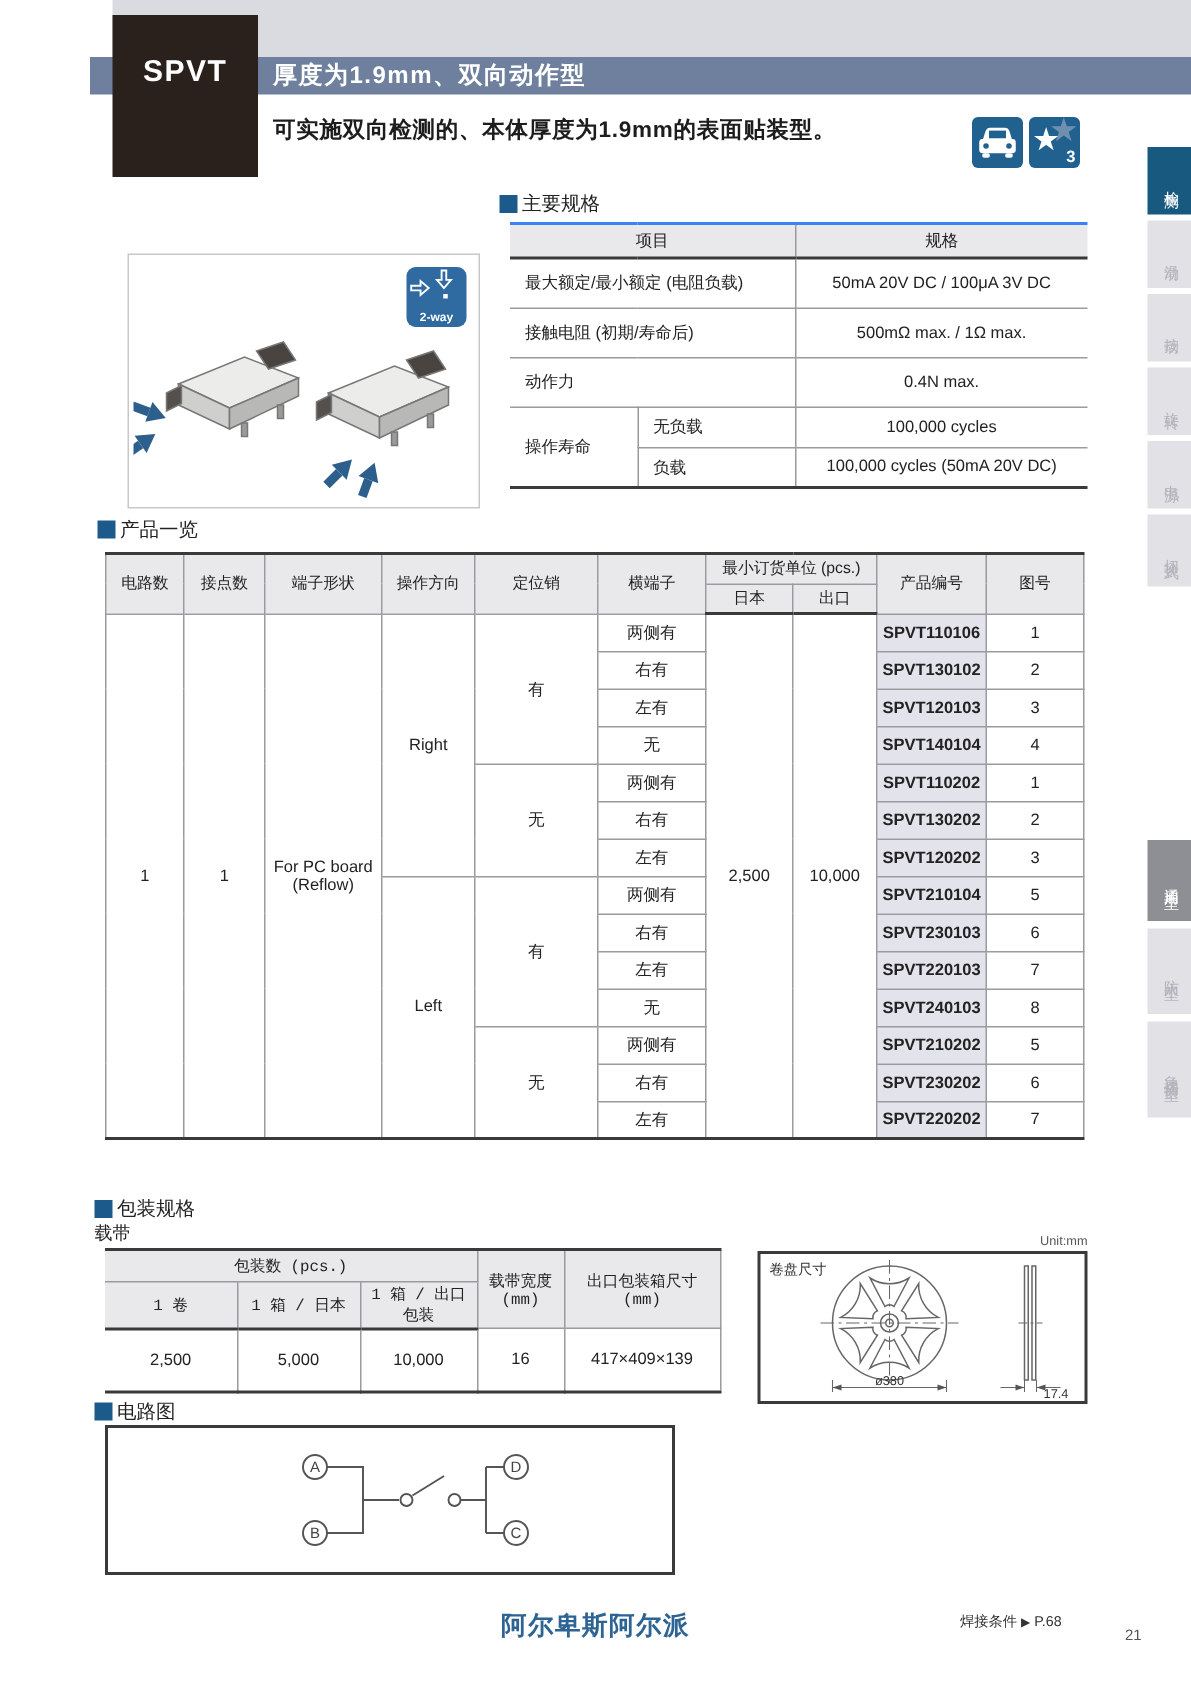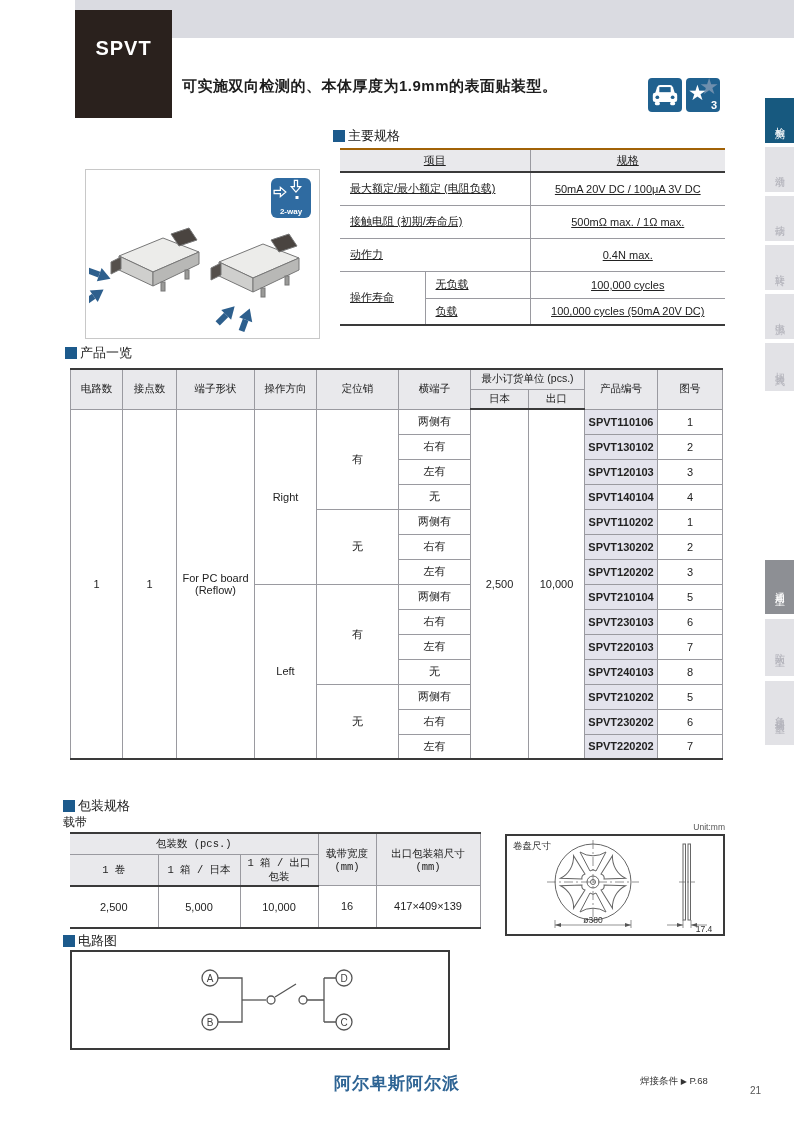--- a/index.html
+++ b/index.html
@@ -35,21 +35,21 @@
   
   .sec-title { position:absolute; font-size:13px; color:#222; display:flex; align-items:center; gap:3px; }
   .sq { display:inline-block; width:12px; height:12px; background:#1c5a8c; }
   .sub-label { position:absolute; font-size:12px; color:#222; }
 
   
   table { border-collapse:collapse; table-layout:fixed; font-size:11px; color:#222; }
   td, th { border:1px solid #9a9aa0; text-align:center; vertical-align:middle; font-weight:normal; padding:1px 2px; }
   th { background:#e9e9ec; }
 
-  .spec-table { position:absolute; left:340px; top:148px; width:385px; border-top:2px solid #a16207; border-bottom:2px solid #3a3a3a;text-decoration:underline; }
+  .spec-table { position:absolute; left:340px; top:148px; width:385px; border-top:2px solid #3b82f6; border-bottom:2px solid #3a3a3a; }
   .spec-table td:first-child, .spec-table th:first-child { border-left:none; }
   .spec-table td:last-child, .spec-table th:last-child { border-right:none; }
   .spec-table tr.head th { height:23px; border-bottom:2px solid #3a3a3a; }
   .spec-table td { height:33px; }
   .spec-table td.item { text-align:left; padding-left:10px; }
   .spec-table tr.life td { height:27px; }
 
   .prod-table { position:absolute; left:70px; top:368px; width:652px; border-top:2px solid #3a3a3a; border-bottom:2px solid #3a3a3a; }
   .prod-table th { height:20px; font-size:10.5px; }
   .prod-table tr.h2 th { border-bottom:2px solid #3a3a3a;text-align:center; }
@@ -78,20 +78,23 @@
   .page-num { position:absolute; left:750px; top:1085px; font-size:10px; color:#555; }
 
   svg text { font-family:"Liberation Sans", sans-serif; }
 </style>
 </head>
 <body>
 
 <div class="page">
 
   <div class="top-band"></div>
+  <div class="title-bar">
+    <span>厚度为1.9mm、双向动作型</span>
+  </div>
   <div class="model-box">
     <span>SPVT</span>
   </div>
   <div class="subtitle">可实施双向检测的、本体厚度为1.9mm的表面贴装型。</div>
 
   <div class="badge car">
     <svg width="34" height="34" viewBox="0 0 24 24">
       <path d="M5 11 L6.4 6.6 Q7 5 8.5 5 h7 Q17 5 17.6 6.6 L19 11 Z" fill="#fff"></path>
       <rect x="3.4" y="10.4" width="17.2" height="6.6" rx="1.6" fill="#fff"></rect>
       <rect x="8" y="6.4" width="8" height="3.6" fill="#20618f"></rect>

